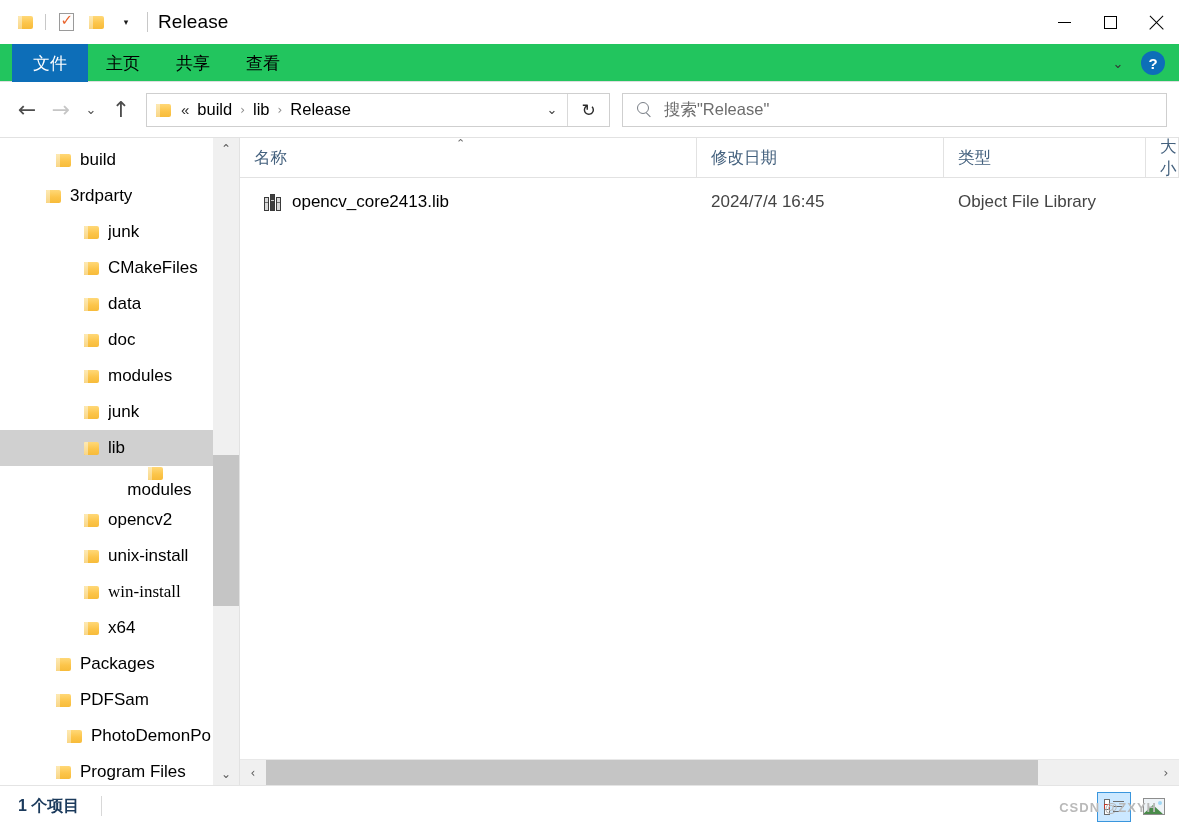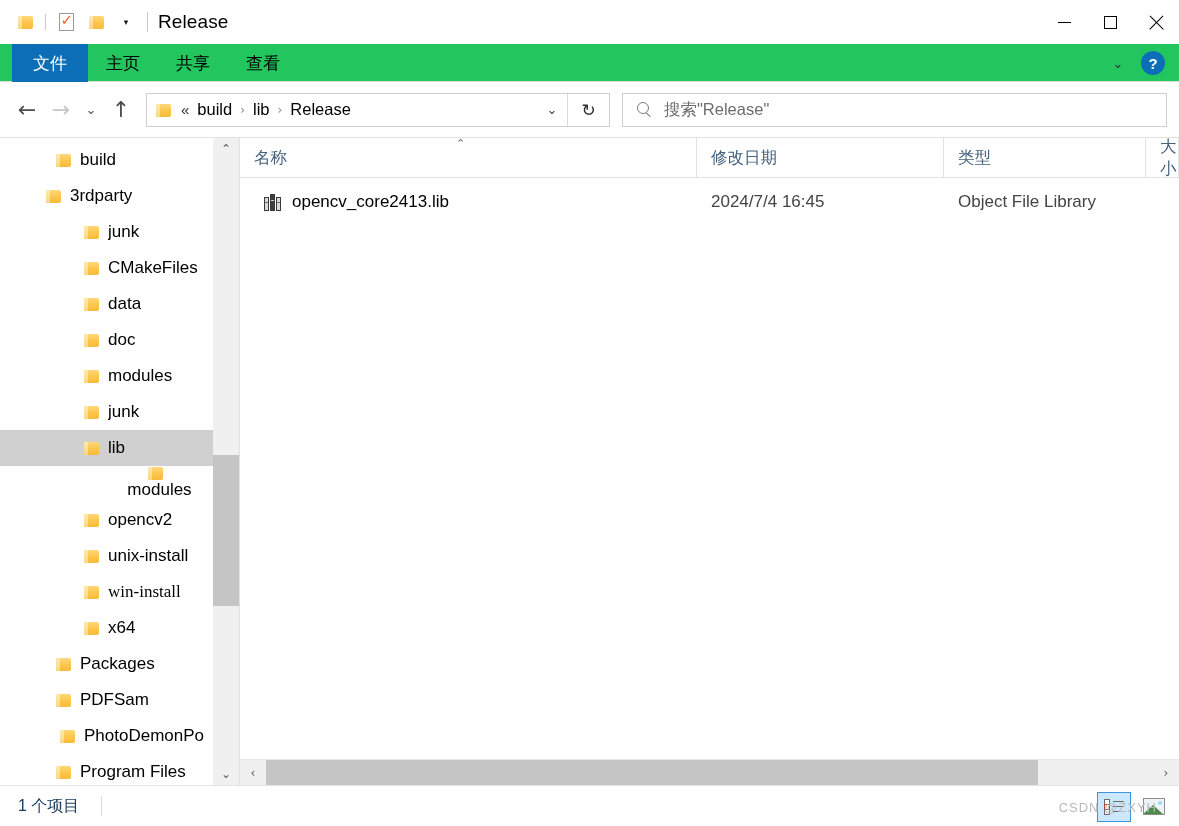--- a/index.html
+++ b/index.html
@@ -306,20 +306,21 @@
   }
 
   
   .statusbar {
     height: 41px; min-height: 41px;
     display: flex; align-items: center;
     background: #ffffff;
     border-top: 1px solid #e4e4e4;
     position: relative;
     padding-left: 18px;
+    font-weight: bold;
   }
   .status-text { font-size: 16px; color: #1b3a5c; }
   .status-div { width: 1px; height: 20px; background: #d8d8d8; margin-left: 22px; }
   .viewbtns {
     position: absolute; right: 8px; top: 0; height: 41px;
     display: flex; align-items: center; gap: 6px;
   }
   .viewbtn {
     width: 34px; height: 30px;
     display: flex; align-items: center; justify-content: center;
@@ -502,21 +503,21 @@
             <span class="tree-label">x64</span>
           </div>
           <div class="tree-item" style="padding-left: 56px;">
             <span class="folder-ico tree-ico"></span>
             <span class="tree-label">Packages</span>
           </div>
           <div class="tree-item" style="padding-left: 56px;">
             <span class="folder-ico tree-ico"></span>
             <span class="tree-label">PDFSam</span>
           </div>
-          <div class="tree-item" style="padding-left: 60px;">
+          <div class="tree-item" style="padding-left: 60px; margin-left: 7px;">
             <span class="folder-ico tree-ico"></span>
             <span class="tree-label">PhotoDemonPo</span>
           </div>
           <div class="tree-item" style="padding-left: 56px;">
             <span class="folder-ico tree-ico"></span>
             <span class="tree-label">Program Files</span>
           </div>
         </div>
       <div class="vscroll">
         <div class="vscroll-arrow">⌃</div>

